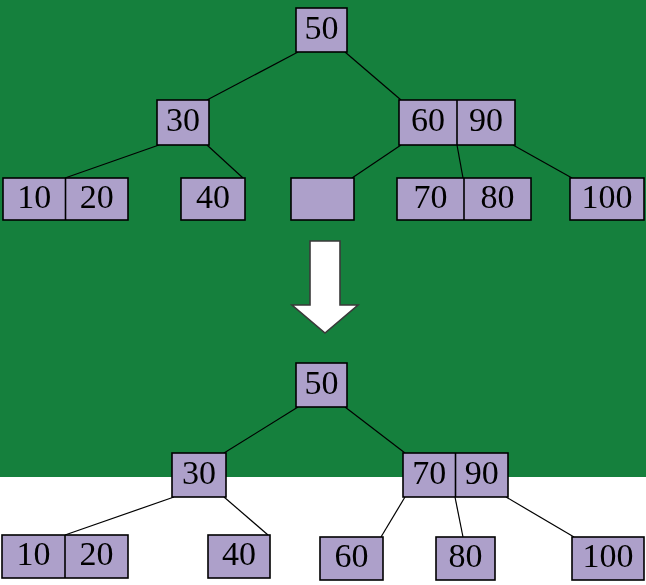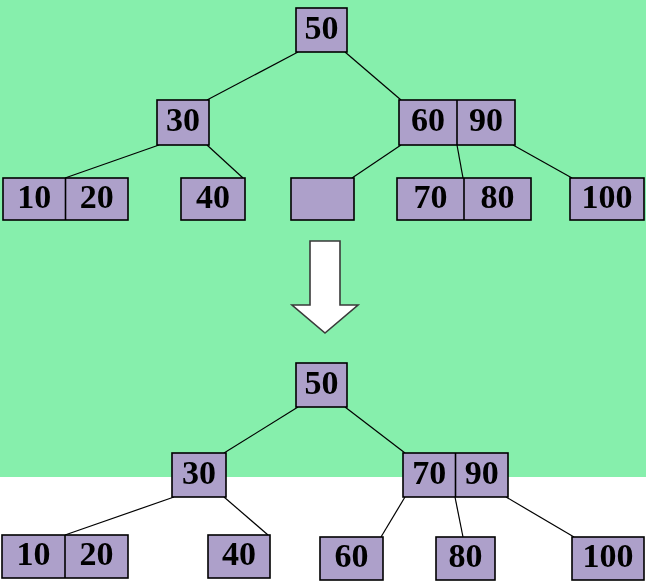--- a/index.html
+++ b/index.html
@@ -10,22 +10,21 @@
   body {
     width: 646px;
     height: 585px;
     font-family: "Liberation Serif", serif;
     overflow: hidden;
   }
   #diagram-root {
     position: relative;
     width: 646px;
     height: 477px;
-    background: #86efac;
-    font-weight: bold;
+    background: #15803d;
   }
   svg#tree-svg {
     display: block;
     width: 646px;
     height: 585px;
   }
   .node-rect {
     stroke: #000000;
     stroke-width: 1.6;
   }

